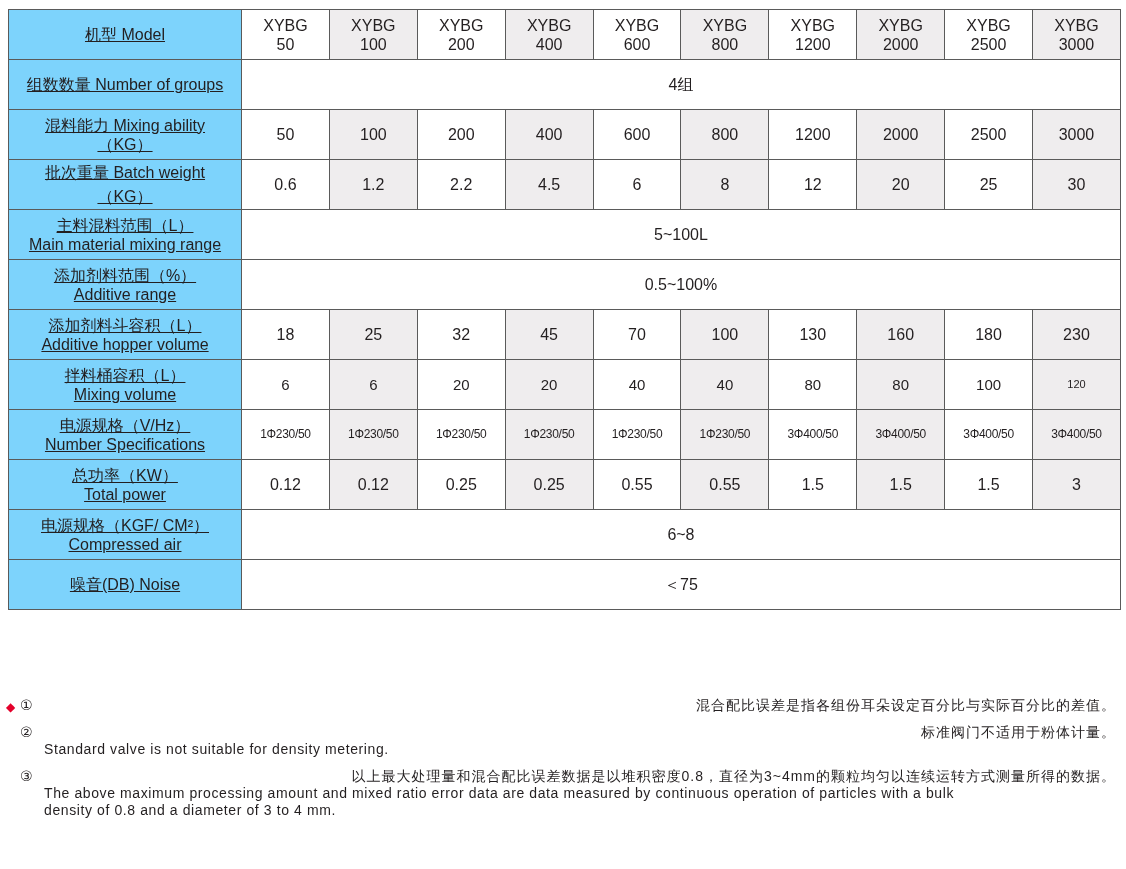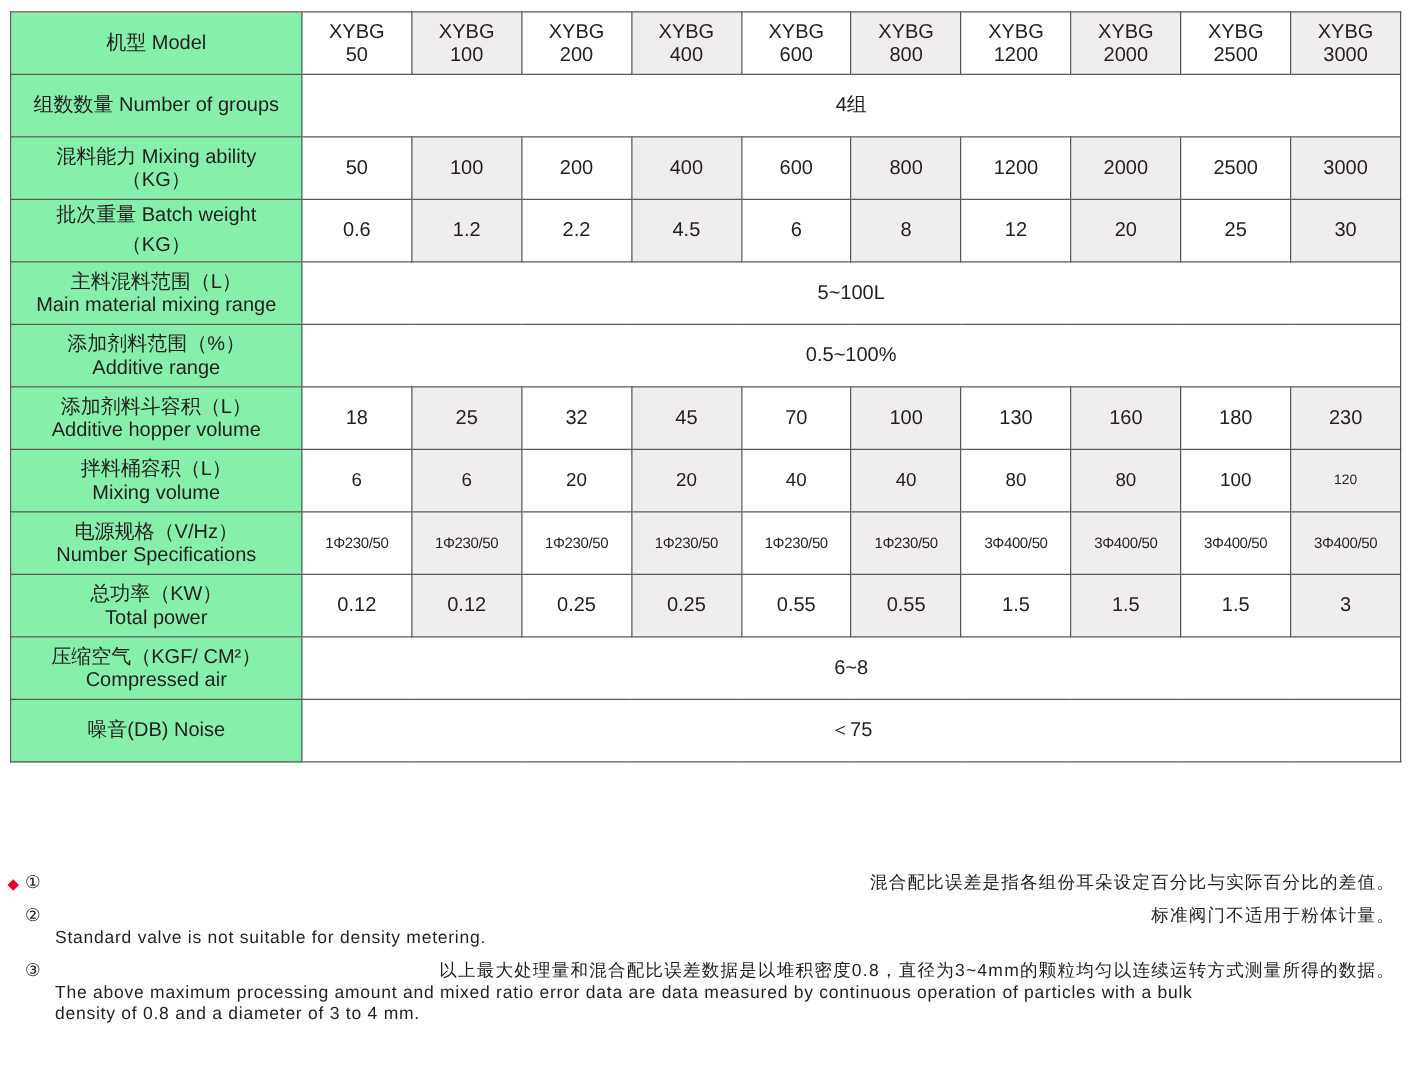--- a/index.html
+++ b/index.html
@@ -12,21 +12,21 @@
     border-collapse: collapse; table-layout: fixed;
     width: 1112px;
   }
   table.spec td {
     border: 1.5px solid #5a5a5a;
     text-align: center; vertical-align: middle;
     height: 49px; padding: 0;
     font-size: 16px; line-height: 19px;
     background: #ffffff;
   }
-  table.spec td.lbl { background: #86efac; font-size: 16px; line-height: 19px; }
+  table.spec td.lbl { background: #7dd3fc; font-size: 16px; line-height: 19px; text-decoration: underline; }
   table.spec td.shade { background: #efedee; }
   table.spec td.merged { background: #ffffff; }
   table.spec td.tight { font-size: 12px; letter-spacing: -0.3px; }
   col.c-lbl { width: 233px; }
   col.c-d { width: 87.9px; }
   .notes {
     position: absolute; left: 6px; top: 697px; width: 1110px;
     font-size: 14px; line-height: 17px; color: #231f20;
   }
   .note { position: relative; padding-left: 38px; margin-bottom: 10px; }
@@ -162,21 +162,21 @@
       <td class="shade">0.25</td>
       <td>0.55</td>
       <td class="shade">0.55</td>
       <td>1.5</td>
       <td class="shade">1.5</td>
       <td>1.5</td>
       <td class="shade">3</td>
     </tr>
 
     <tr>
-      <td class="lbl"><span>压缩空气（KGF/ CM²）</span><br><span>Compressed air</span></td>
+      <td class="lbl"><span>电源规格（KGF/ CM²）</span><br><span>Compressed air</span></td>
       <td class="merged" colspan="10">6~8</td>
     </tr>
 
     <tr>
       <td class="lbl">噪音(DB)  Noise</td>
       <td class="merged" colspan="10">＜75</td>
     </tr>
   </tbody>
 </table>
 

